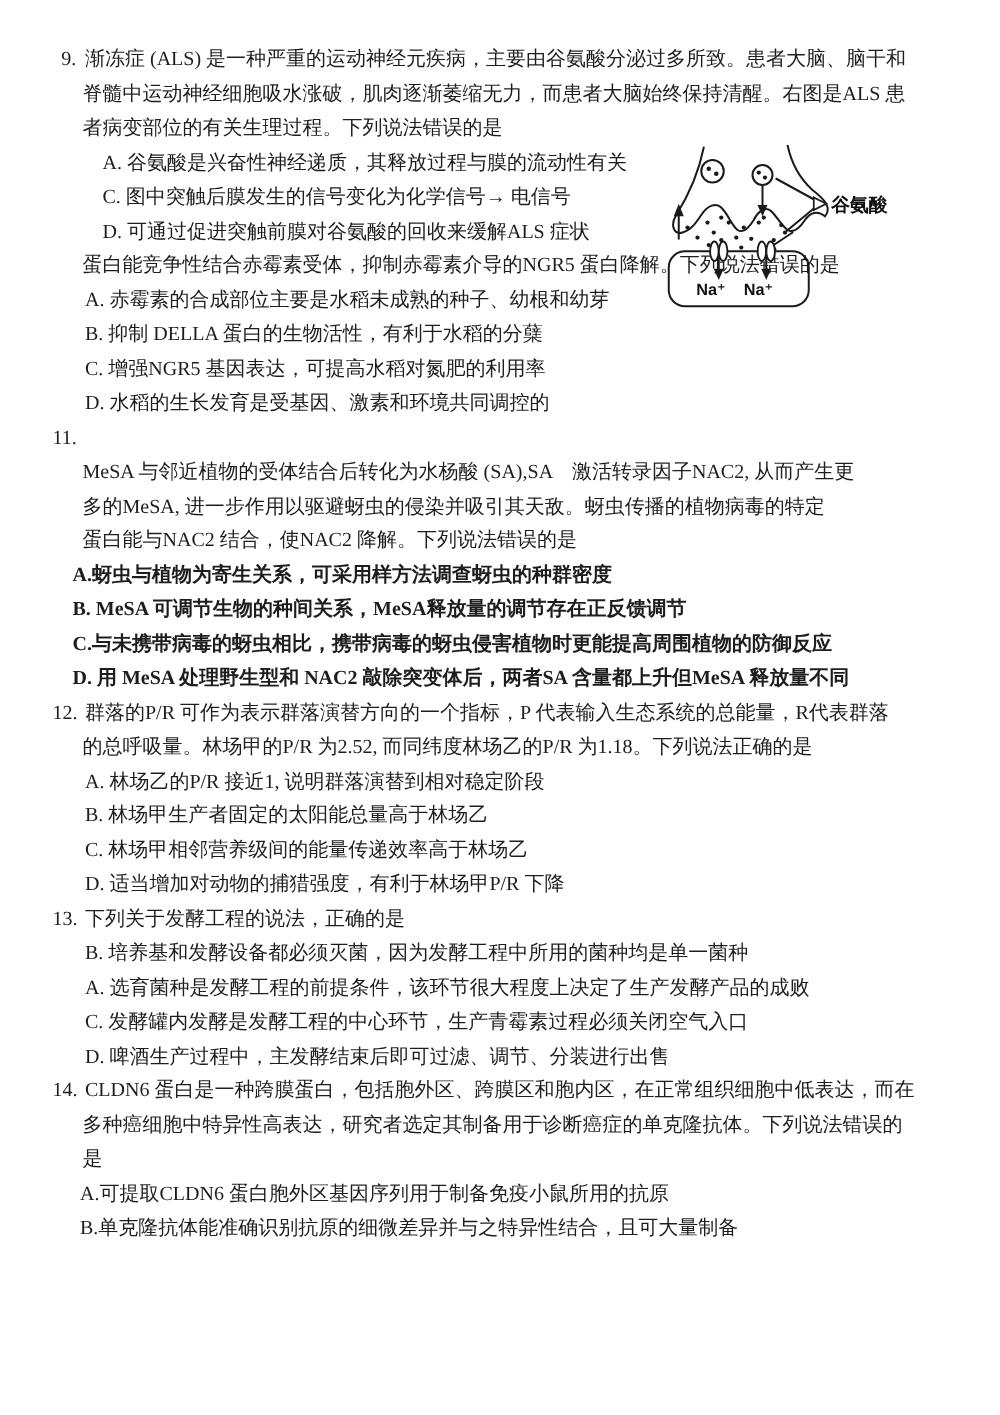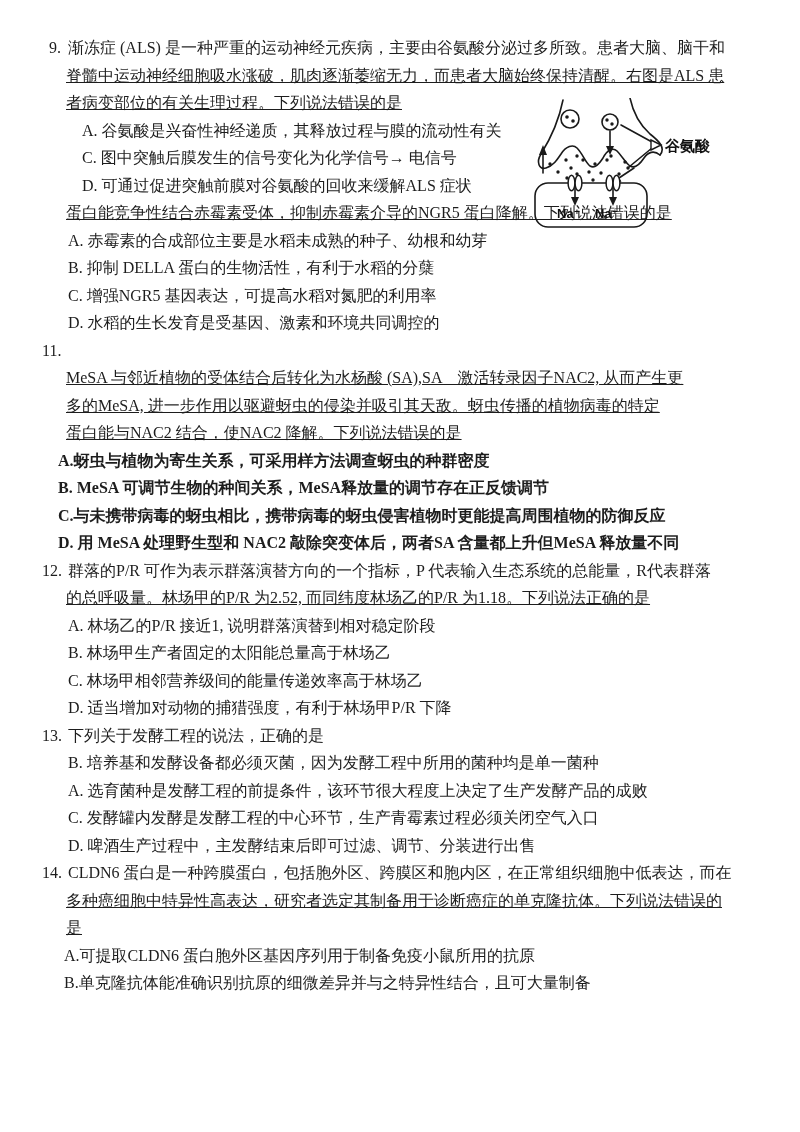--- a/index.html
+++ b/index.html
@@ -13,27 +13,27 @@
     background:#ffffff; color:#1d1d1d; overflow:hidden;
   }
   .content {
     position:absolute; left:40px; top:34px; width:748px;
     font-size:16px; line-height:27.5px;
   }
   .line { white-space:nowrap; height:27.5px; position:relative; }
   .first { padding-left:28px; }
   .qnum { position:absolute; left:2px; top:0; }
   .q9 .qnum { left:9px; }
-  .cont { padding-left:26px;text-decoration:underline; }
+  .cont { padding-left:26px; }
   .opt { padding-left:28px; }
   .q9 .opt { padding-left:42px; }
   .q11 .opt { padding-left:18px;font-weight:bold; }
   .q14 .opt { padding-left:24px; }
   .diagram {
-    position:absolute; left:533px; top:98px; width:182px; height:134px;
+    position:absolute; left:533px; top:116px; width:182px; height:134px;
   }
   .diagram svg { width:100%; height:100%; }
   .diagram text {
     font-family:"Liberation Sans","DejaVu Sans",sans-serif;
     fill:#111; font-weight:bold;
   }
   .ink { stroke:#1a1a1a; fill:none; stroke-width:1.6; stroke-linecap:round; }
   .dot { fill:#1a1a1a; stroke:none; }
   .head { fill:#1a1a1a; stroke:none; }
 </style>

